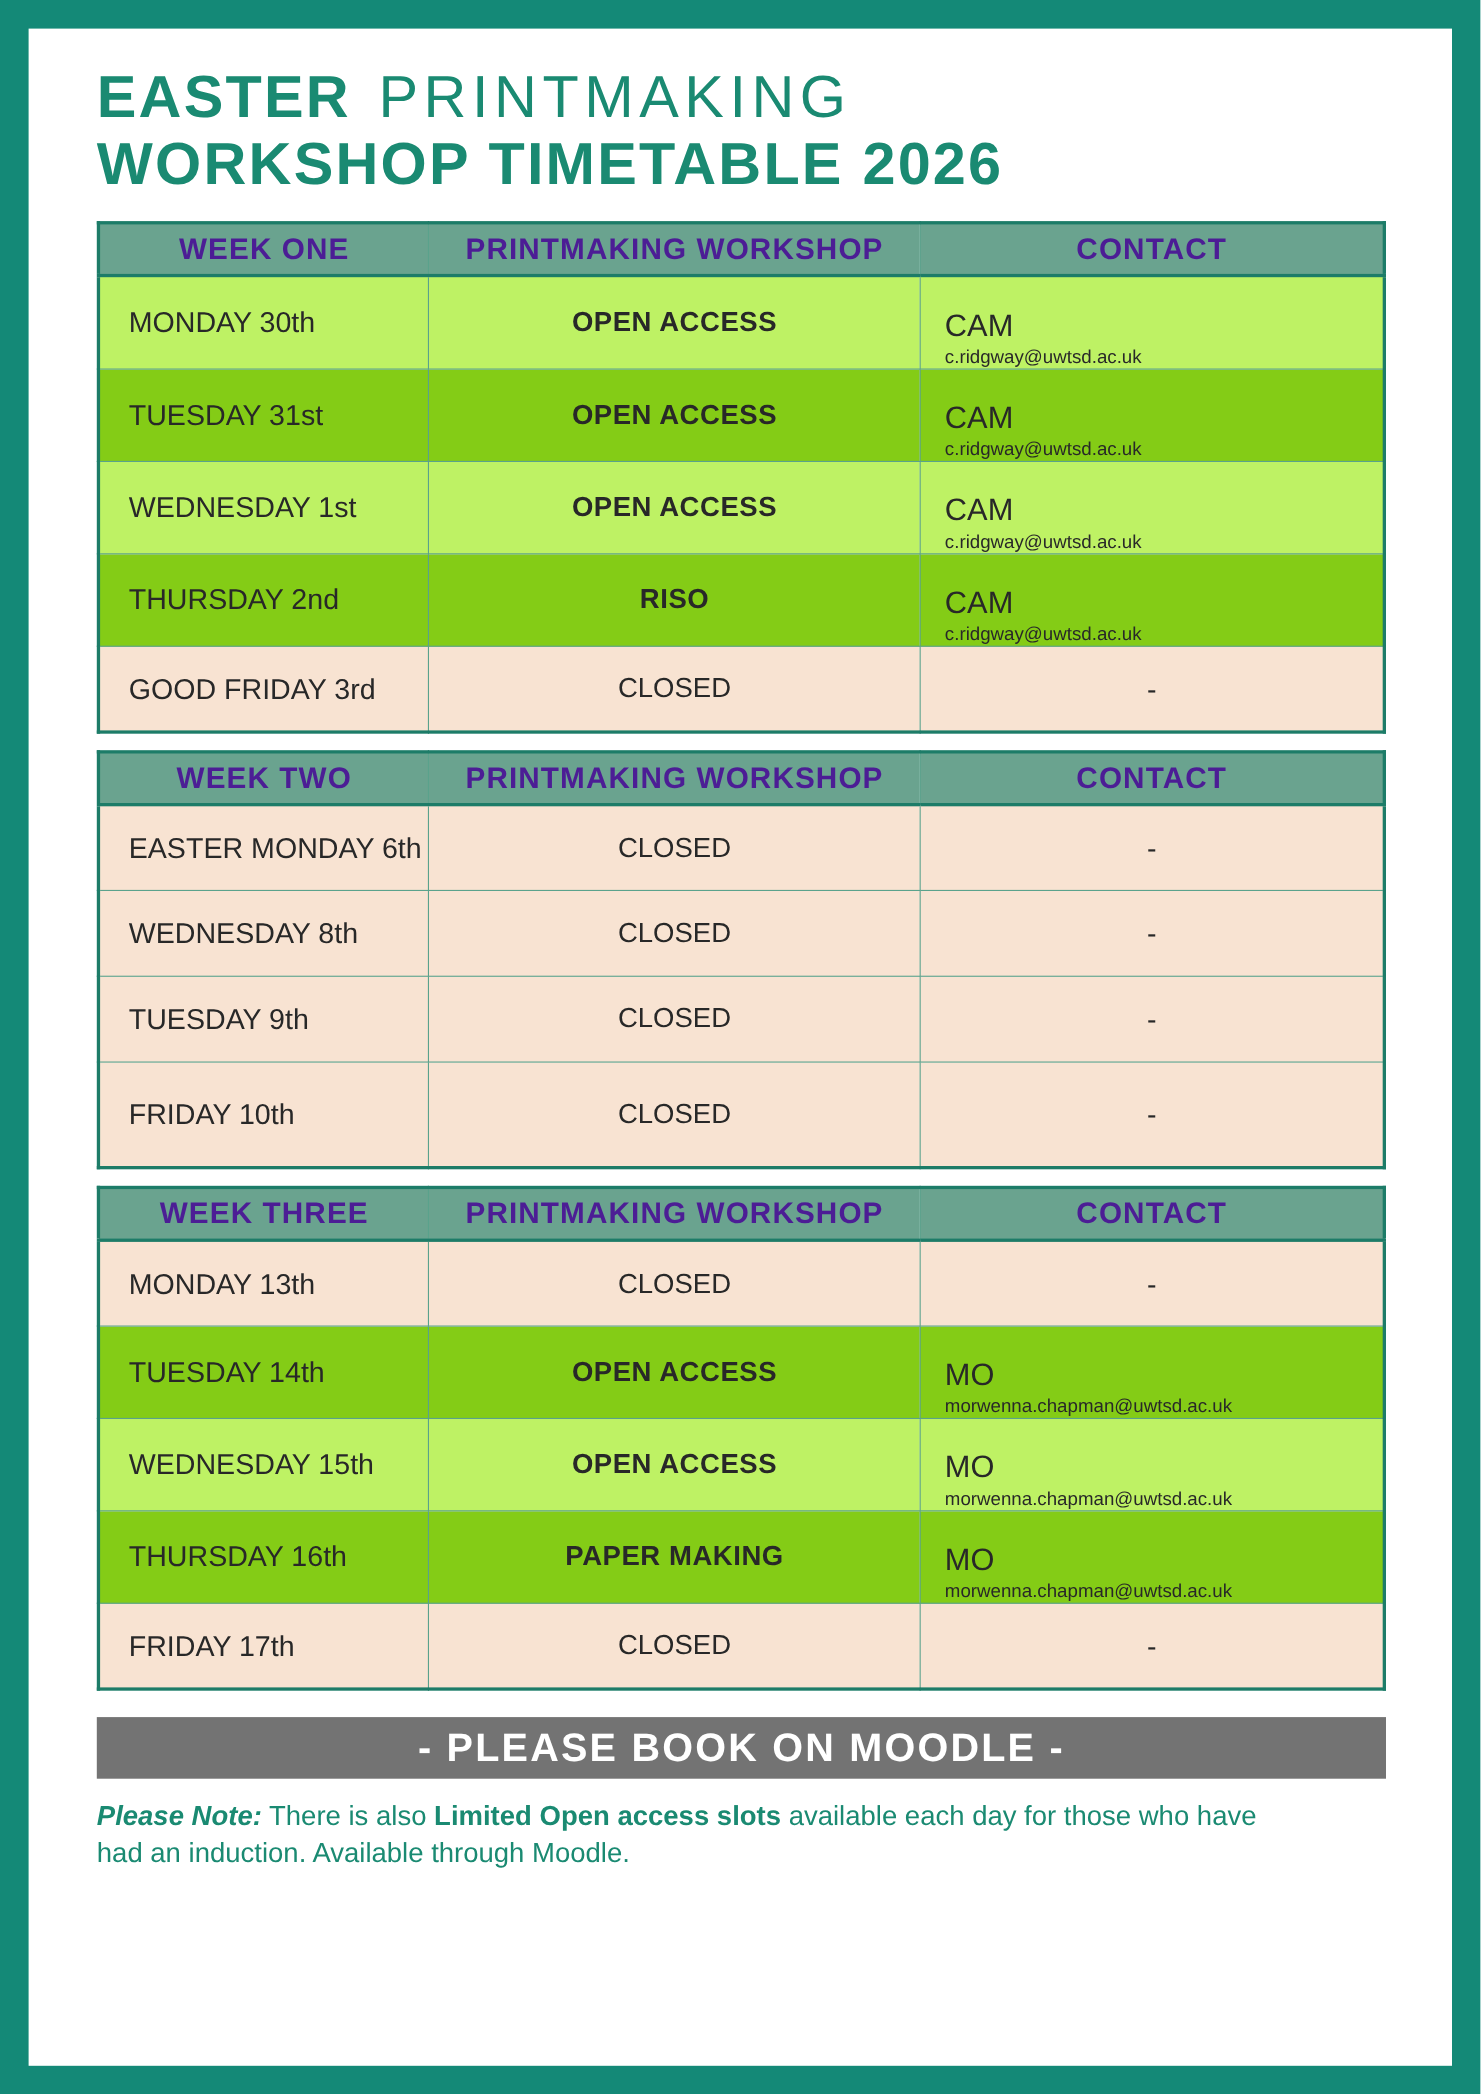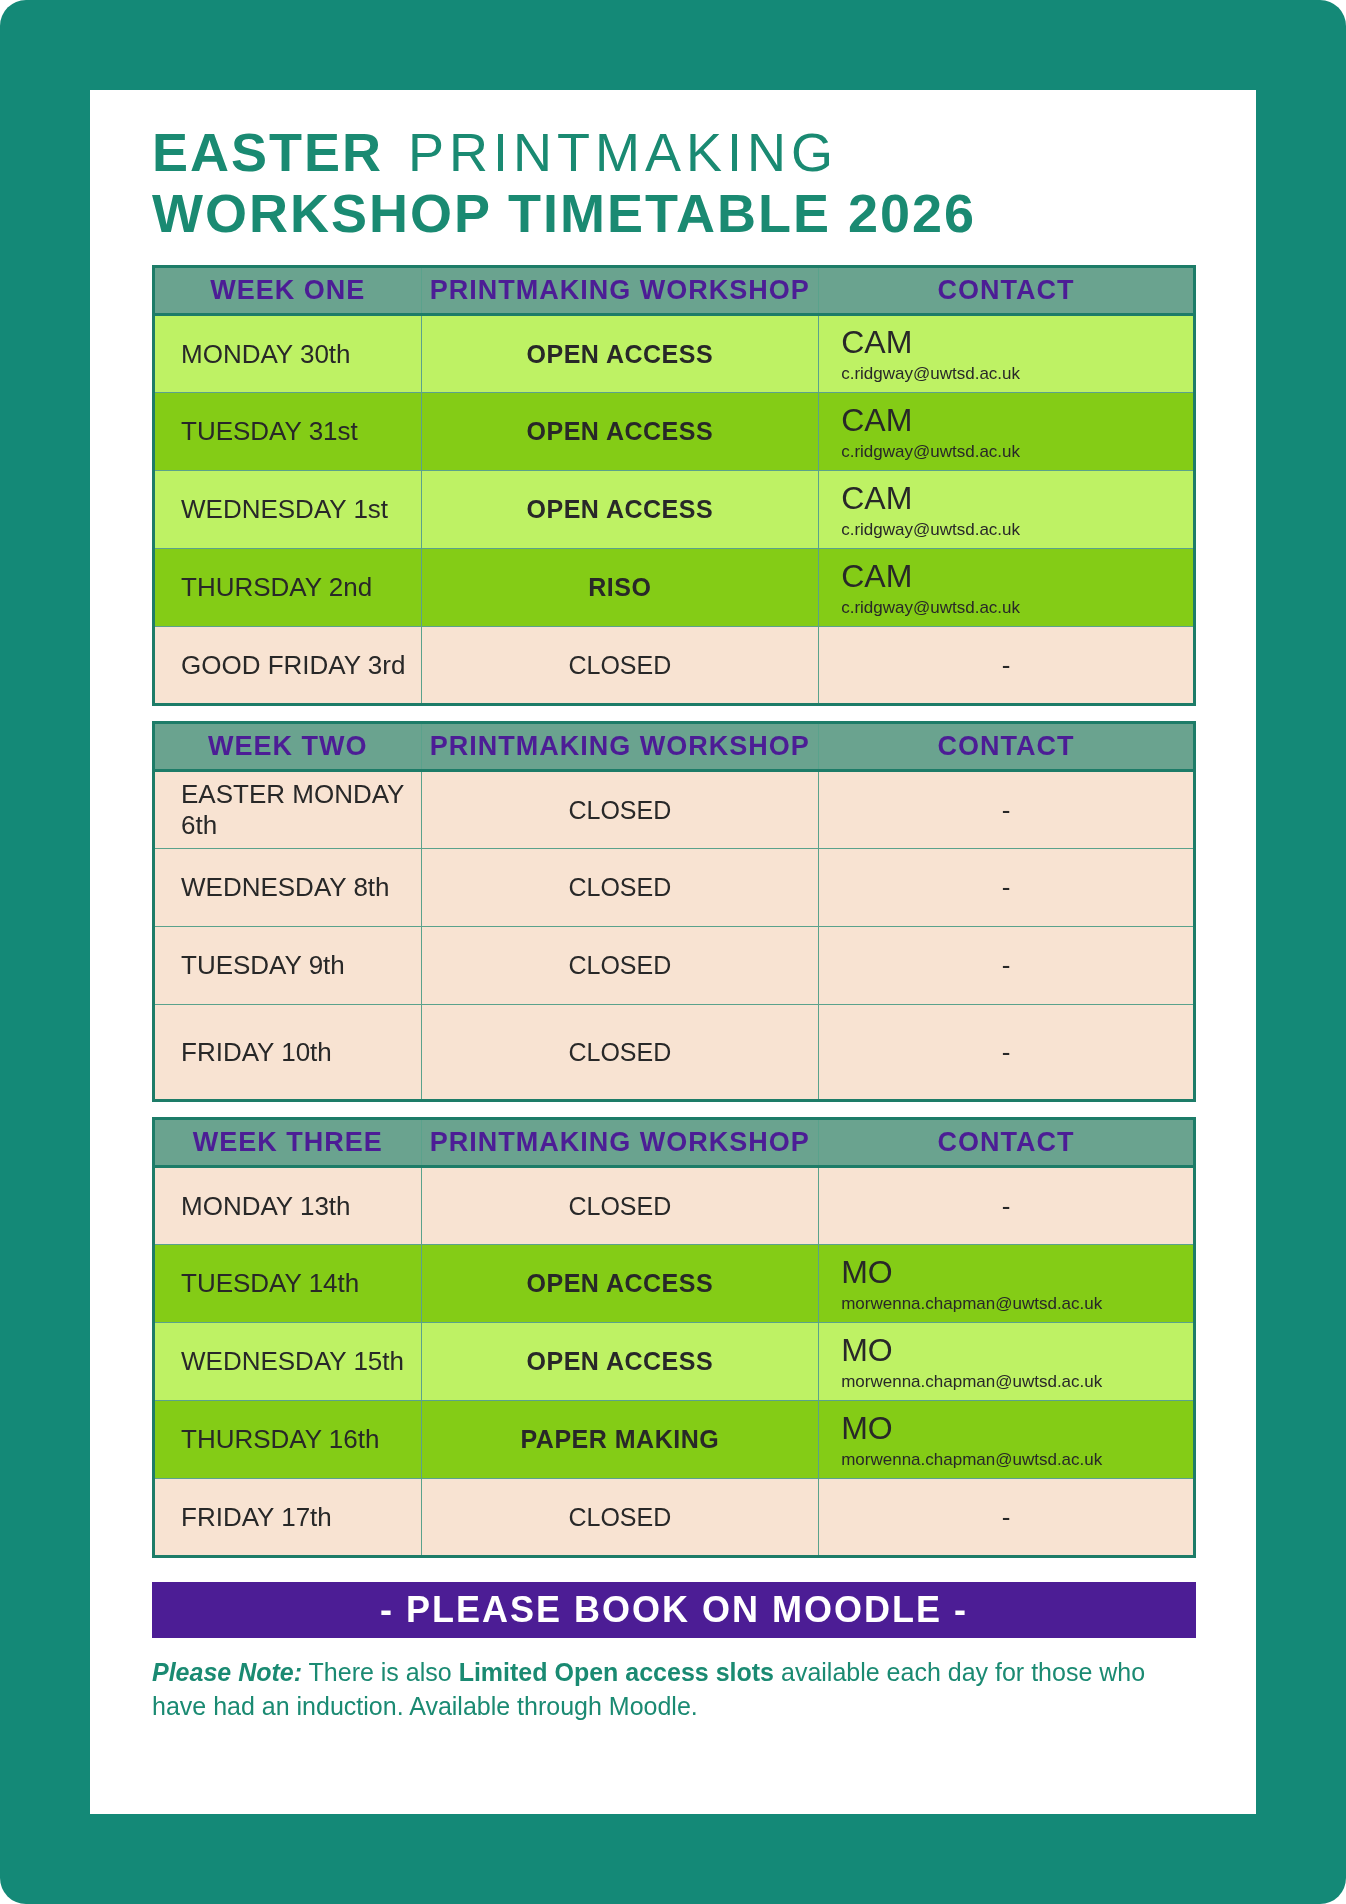--- a/index.html
+++ b/index.html
@@ -1,19 +1,19 @@
 <!DOCTYPE html>
 <html><head>
 <meta charset="utf-8">
 <style>
   * { margin:0; padding:0; box-sizing:border-box; }
   html,body { background:#ffffff; }
   body { font-family:"Liberation Sans", sans-serif; }
 
-  .poster { width:1346px; height:1904px; background:#148977; padding:90px;border-radius:26px; }
+  .poster { width:1346px; height:1904px; background:#148977; padding:26px; }
   .sheet  { background:#ffffff; width:100%; height:100%; padding:34px 60px 0 62px; overflow:hidden; }
 
   .title { color:#1a8a72; line-height:1.05; margin-bottom:24px; }
   .title .line1 { font-size:54px; }
   .title .w-bold  { font-weight:bold; letter-spacing:2px; }
   .title .w-light { font-weight:normal; letter-spacing:5px; margin-left:10px; }
   .title .line2 { font-size:54px; font-weight:bold; letter-spacing:2px; margin-top:4px; }
 
   table.week { width:100%; border-collapse:collapse; border:3px solid #1d7c68; margin-bottom:15px; table-layout:fixed; }
   table.week col.c1 { width:25.7%; }
@@ -21,28 +21,28 @@
   table.week col.c3 { width:36.1%; }
   th, td { border:1.5px solid #5aa28c; }
   thead th { background:#6aa38f; color:#4c1d95; font-weight:bold; font-size:27px;
              letter-spacing:1px; height:48px; text-align:center; border-bottom:3px solid #1d7c68; }
   td { height:78px; font-size:26px; color:#282828; vertical-align:middle; background:#fff; }
   td.day      { padding-left:26px; }
   td.workshop { text-align:center; font-size:25px; }
   td.workshop.b { font-weight:bold; letter-spacing:0.5px; }
   td.contact  { padding-left:22px; }
   td.contact.dash { text-align:center; padding-left:0; }
-  .contact-name  { font-size:32px; }
+  .contact-name  { font-size:28px;margin-top:28px; }
   .contact-email { font-size:17px; margin-top:3px; }
   tr.white td { background:#bef264; }
   tr.green td { background:#84cc16; }
   tr.peach td { background:#f8e3d2; }
   tr.tall  td { height:96px; }
 
-  .banner { background:#4c1d95; color:#ffffff; font-weight:bold; font-size:36px;
+  .banner { background:#737373; color:#ffffff; font-weight:bold; font-size:36px;
             text-align:center; height:56px; line-height:56px; letter-spacing:2px; margin-top:24px; }
 
   .note { color:#1a8a72; font-size:25px; margin-top:18px; line-height:1.35; max-width:1070px; }
   .note .pn   { font-weight:bold; font-style:italic; }
   .note .link { font-weight:bold; }
 </style>
 </head>
 <body>
 
 <div class="poster">

